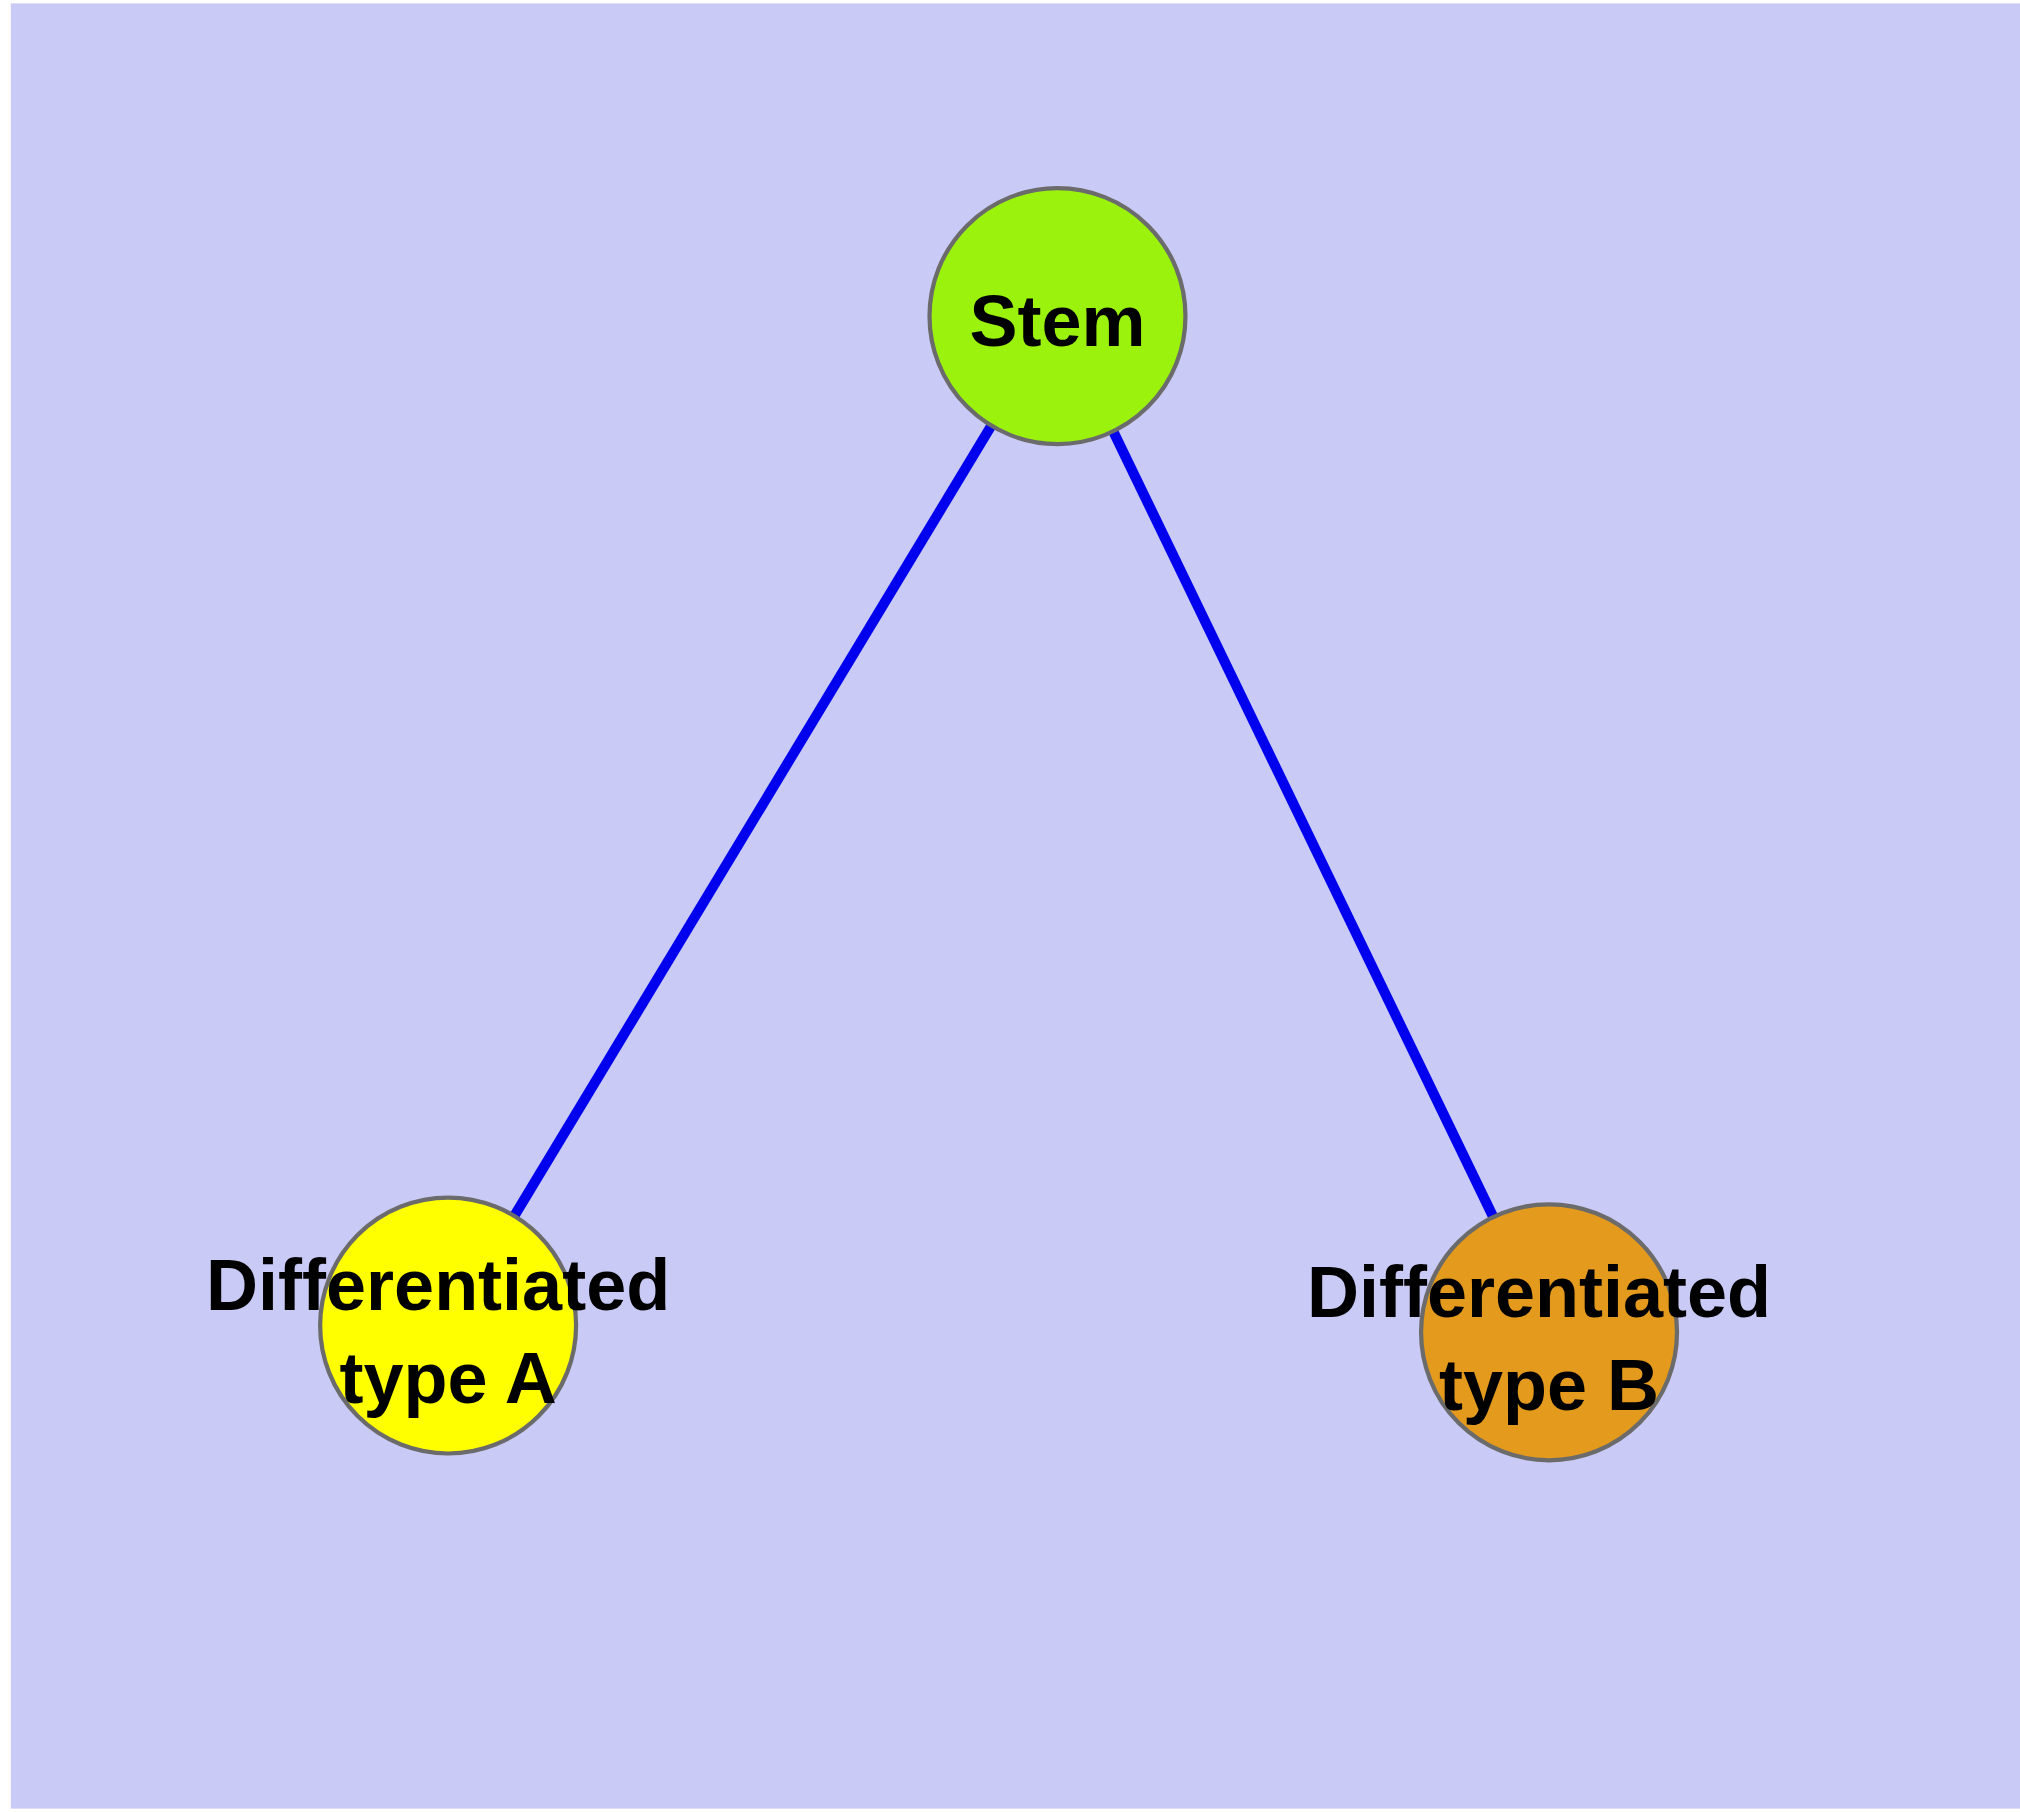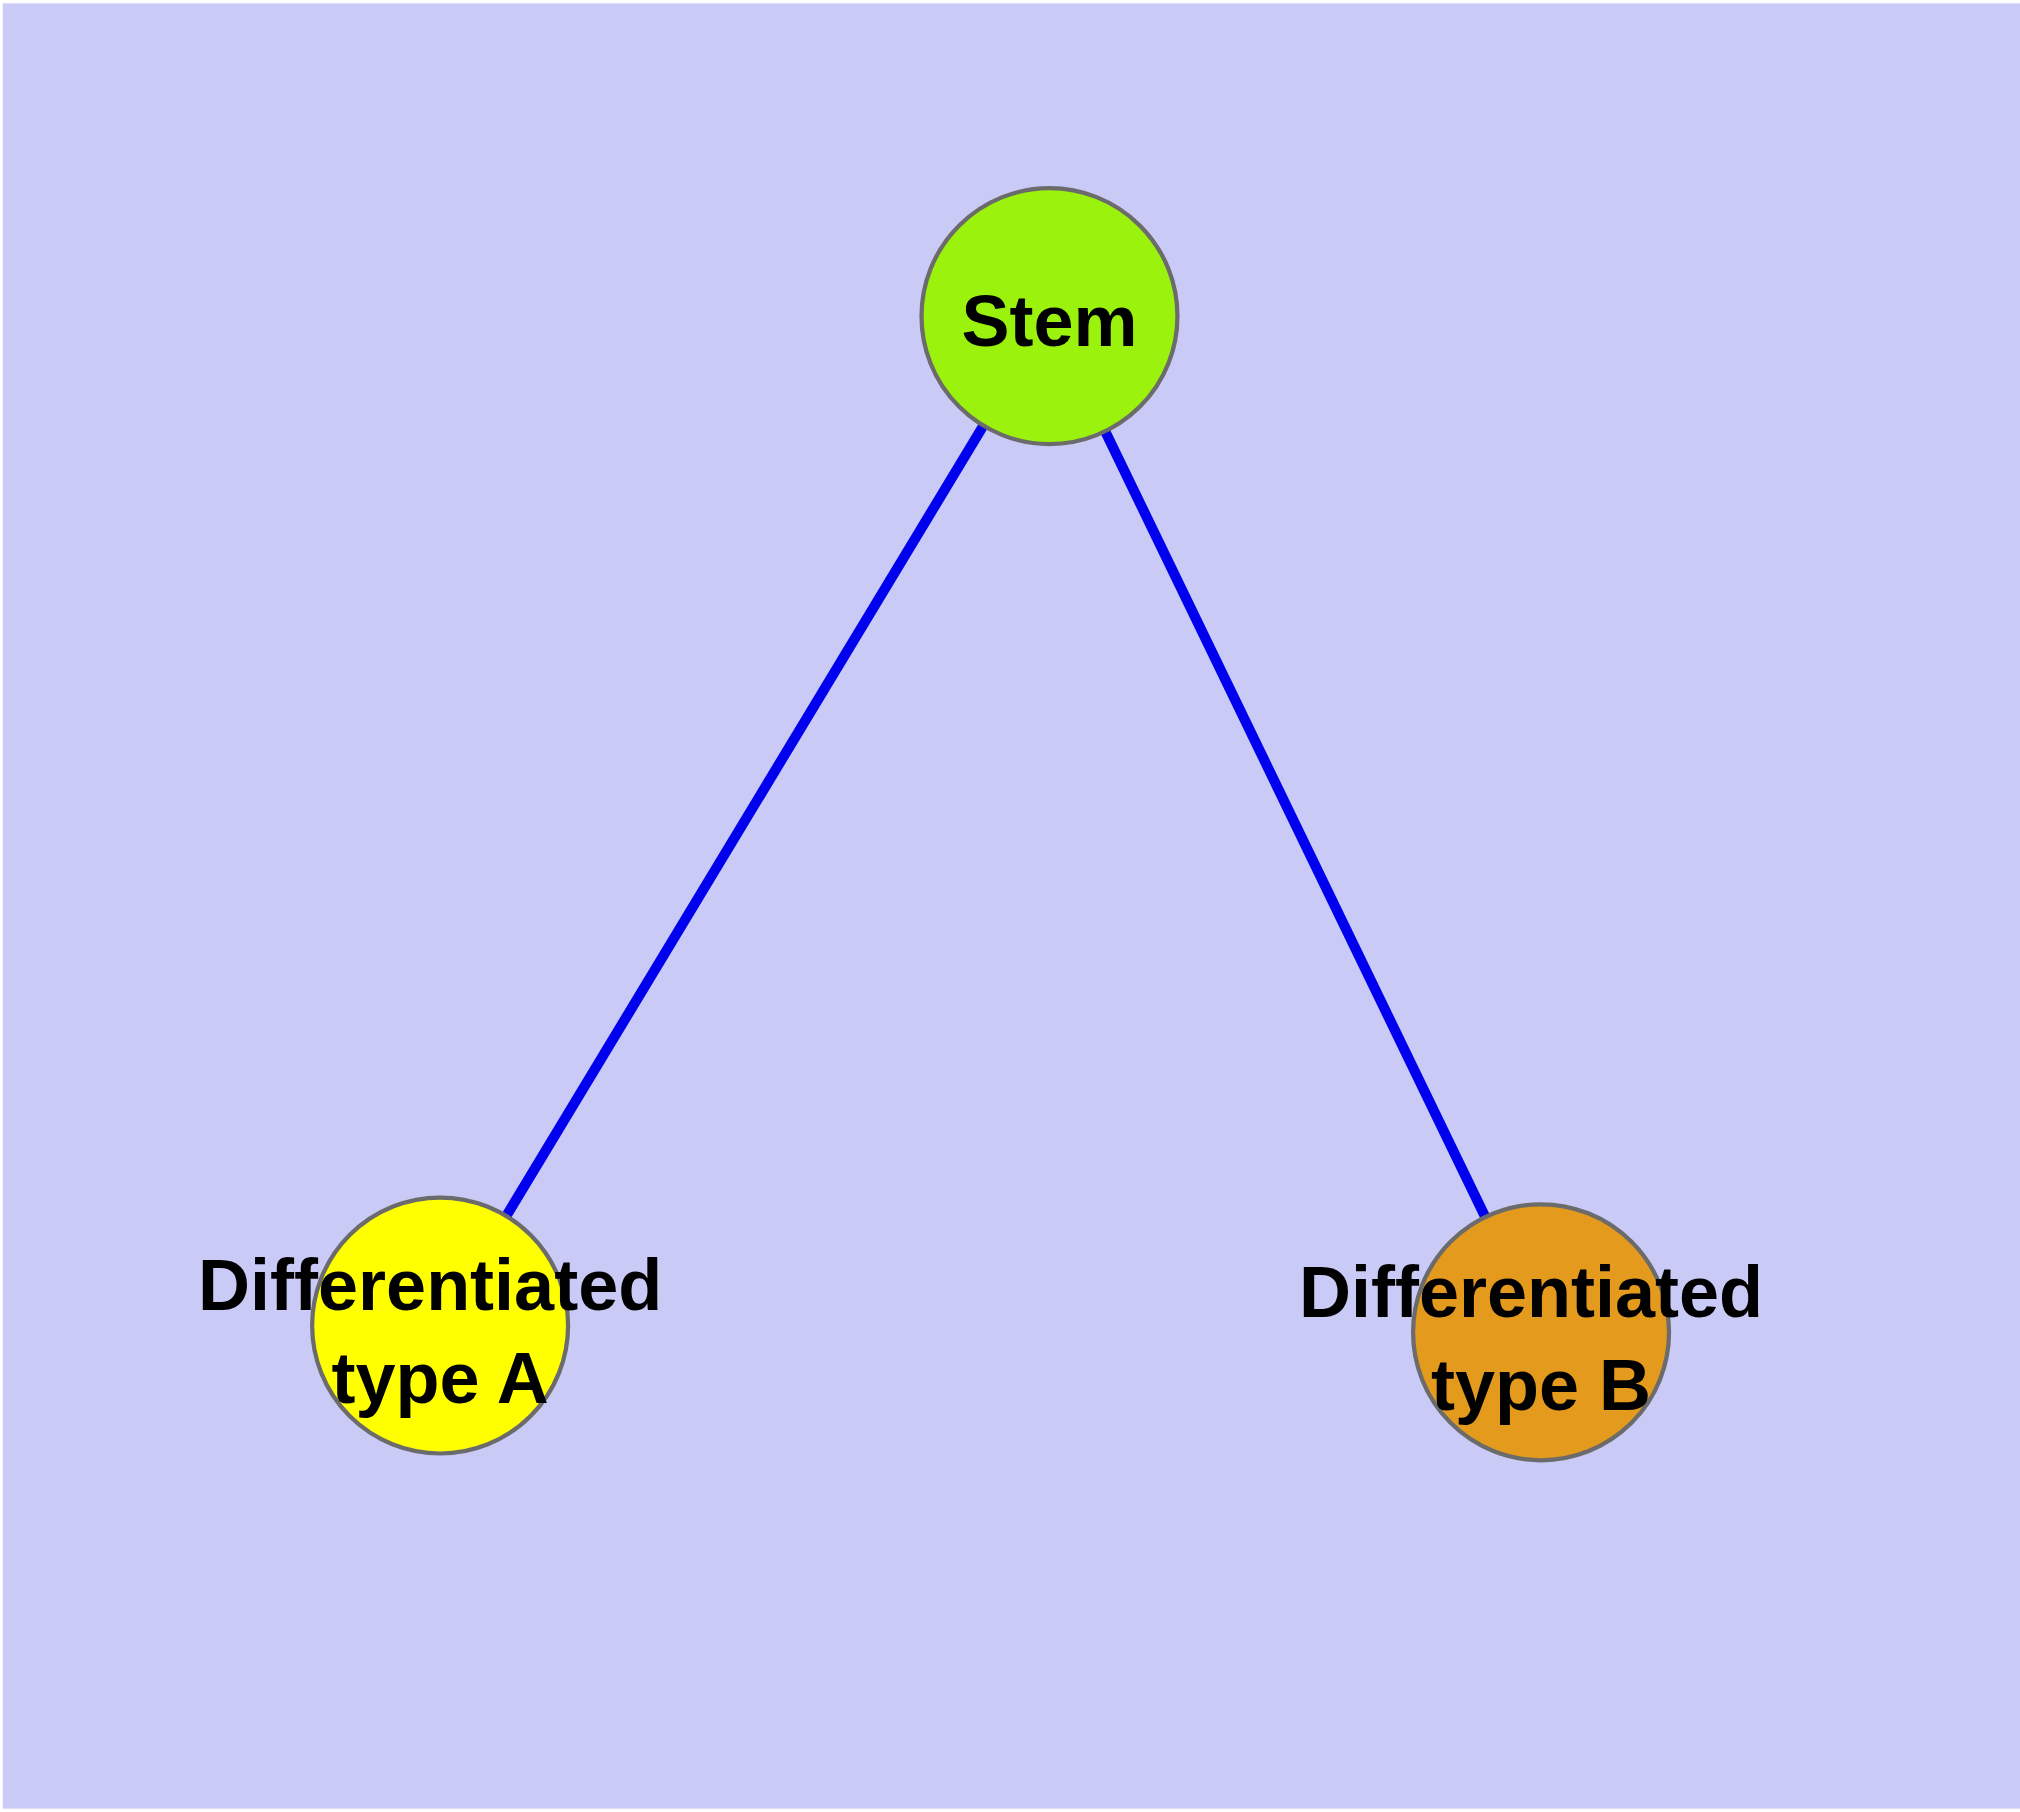--- a/index.html
+++ b/index.html
@@ -7,20 +7,21 @@
     padding: 0;
     background: #ffffff;
     width: 2021px;
     height: 1812px;
     overflow: hidden;
   }
   #figure {
     position: relative;
     width: 1715px;
     height: 1812px;
+    padding-left: 8px;
   }
   svg {
     display: block;
   }
   .node-label {
     font-family: "Liberation Sans", "DejaVu Sans", sans-serif;
     font-weight: bold;
     font-size: 85px;
     fill: #000000;
   }

